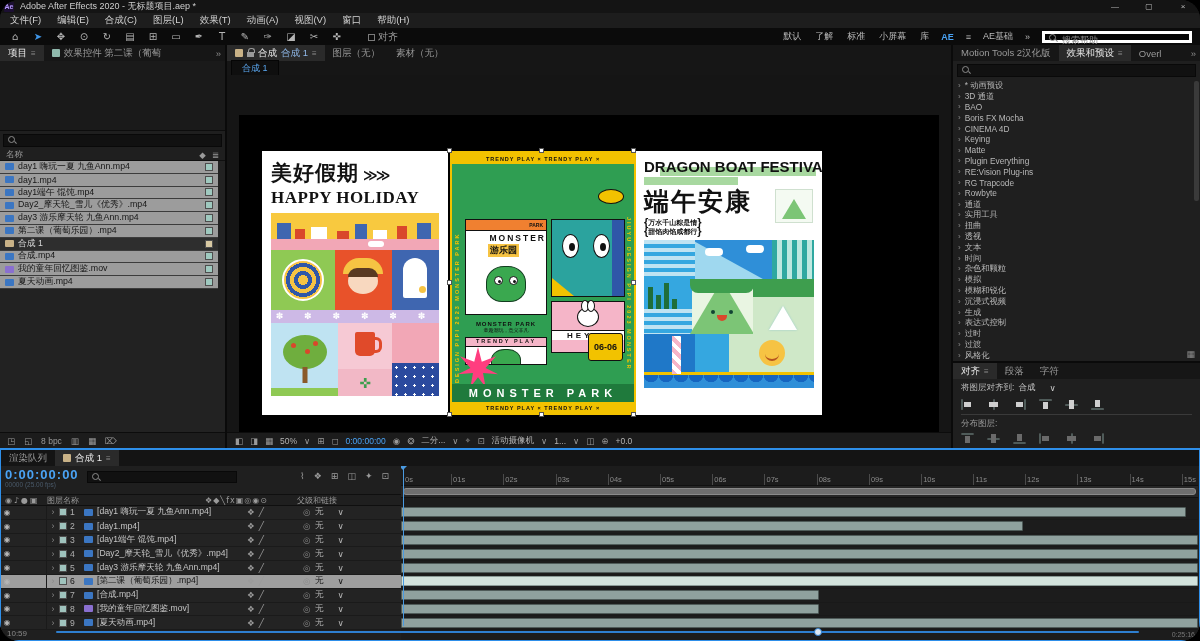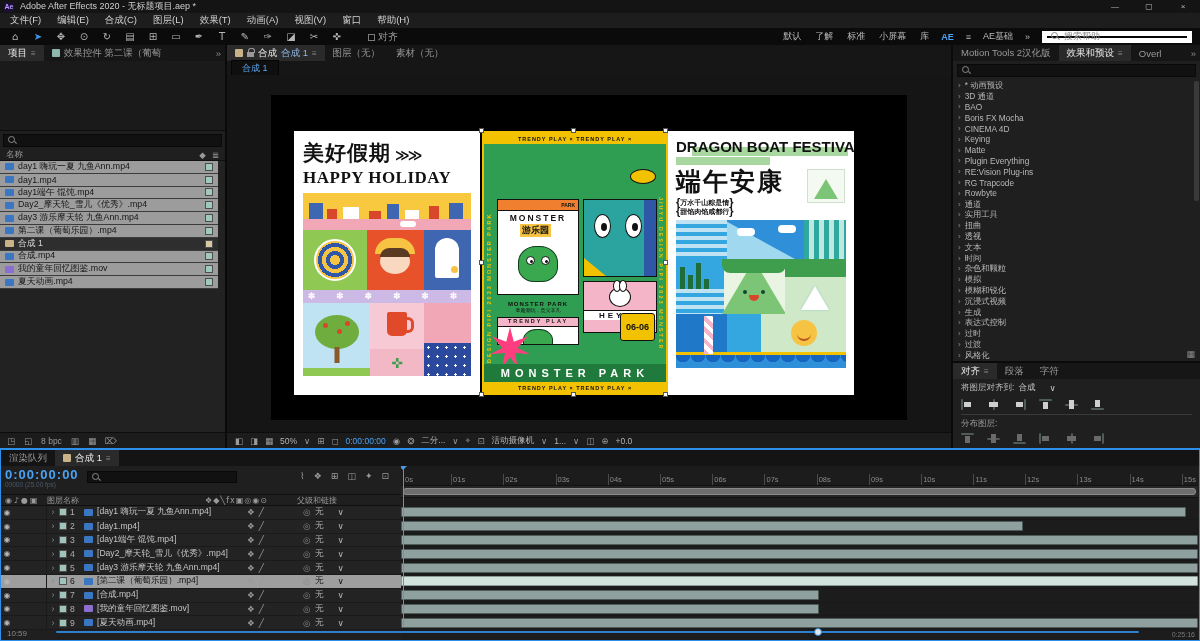--- a/index.html
+++ b/index.html
@@ -1,34 +1,34 @@
 <!DOCTYPE html>
 <html><head>
 <meta charset="utf-8">
 <style>
   *{margin:0;padding:0;box-sizing:border-box}
   html,body{background:#000}
   #app{position:relative;width:1200px;height:641px;background:#1e1e1e;overflow:hidden;
-       font-family:"Liberation Sans","DejaVu Sans",sans-serif;font-size:10px;color:#c8c8c8;}
+       font-family:"Liberation Sans","DejaVu Sans",sans-serif;font-size:10px;color:#c8c8c8;border-radius:19px;}
   .g{font-family:"DejaVu Sans",sans-serif}
 
   
   .titlebar{height:13px;background:#141414;display:flex;align-items:center;gap:6px;padding-left:4px;font-size:9px;color:#cfcfcf}
   .ae-logo{width:10px;height:10px;background:#1c0f33;color:#b79aff;font-size:7px;font-weight:bold;display:flex;align-items:center;justify-content:center;border-radius:1px}
   .winbtns{margin-left:auto;display:flex}
   .winbtns span{width:34px;text-align:center;font-size:8px;color:#bbb}
   .menubar{height:15px;background:#1d1d1d;display:flex;align-items:center;gap:16px;padding-left:10px;font-size:9.5px;color:#d2d2d2}
   .toolbar{height:17px;background:#0b0b0b;display:flex;align-items:center;gap:10px;padding:0 8px;font-size:10px;color:#b5b5b5}
   .tool{width:14px;text-align:center;cursor:default}
   .tool.active{color:#3f96e8}
   .tb-right{margin-left:auto;display:flex;align-items:center;gap:12px;font-size:9px;color:#b8b8b8}
   .tb-right .ws{color:#bdbdbd}
   .tb-right .ae{color:#4aa3f5;font-weight:bold}
   .chk{display:inline-block;width:7px;height:7px;border:1px solid #7a7a7a;margin-right:3px;vertical-align:-1px}
-  .helpbox{width:150px;height:12px;background:#060606;border:5px solid #ffffff;display:flex;align-items:center;gap:4px;padding:0 4px;color:#8a8a8a}
+  .helpbox{width:150px;height:12px;background:#060606;border:3px solid #ffffff;display:flex;gap:4px;padding:0 4px;color:#8a8a8a}
   .mag{display:inline-block;width:9px;height:9px;position:relative;flex:none}
   .mag::before{content:"";position:absolute;left:0;top:0;width:5px;height:5px;border:1px solid #8a8a8a;border-radius:50%}
   .mag::after{content:"";position:absolute;left:6px;top:6px;width:3px;height:1px;background:#8a8a8a;transform:rotate(45deg)}
 
   
   .main{position:absolute;top:45px;left:0;width:1200px;height:403px;display:flex;background:#0a0a0a;gap:2px}
   .panel{background:#1f1f1f;display:flex;flex-direction:column;min-width:0}
   .tabstrip{height:16px;background:#161616;display:flex;align-items:stretch;font-size:9.5px;color:#9a9a9a;flex:none}
   .tab{display:flex;align-items:center;gap:4px;padding:0 8px;white-space:nowrap;overflow:hidden}
   .tab.active{background:#2a2a2a;color:#eaeaea}
@@ -54,21 +54,21 @@
   .p-row .lbl{width:8px;height:8px;background:#9fc9bf;border:1px solid #4e4e4e;margin:0 5px 0 4px;flex:none}
   .p-row.selected{background:#2e2e2e;color:#d6d6d6}
   .p-row.selected .lbl{background:#d8c9a3}
   .p-foot{height:16px;background:#1c1c1c;border-top:1px solid #0c0c0c;display:flex;align-items:center;gap:9px;padding:0 7px;font-size:8.5px;color:#9a9a9a;flex:none}
 
   
   .p-center{flex:1 1 auto}
   .subtabs{height:14px;background:#161616;display:flex;align-items:center;padding-left:4px;flex:none}
   .subtab{background:#0f0f0f;color:#5aa7f0;font-size:9px;padding:1px 10px;border:1px solid #050505}
   .viewer{flex:1;position:relative;background:#151515;overflow:hidden}
-  .comp{position:absolute;left:50%;transform:translateX(-50%);top:20px;width:636px;height:325px;background:#000}
+  .comp{position:absolute;left:50%;transform:translateX(-50%);top:40px;width:700px;height:325px;background:#000}
   .poster{position:absolute;top:36px;width:186px;height:264px;overflow:hidden}
   .v-foot{height:16px;background:#1c1c1c;border-top:1px solid #0c0c0c;display:flex;align-items:center;gap:7px;padding:0 8px;font-size:8.5px;color:#b3b3b3;flex:none;white-space:nowrap}
   .v-foot .time{color:#4aa3f5}
   .v-foot .ic{color:#9a9a9a}
 
   
   .p-right{flex:0 0 247px}
   .fx-search{height:13px;margin:3px 4px 2px 4px;background:#111;border:1px solid #090909;display:flex;align-items:center;padding:0 4px}
   .fx-list{flex:1;overflow:hidden;position:relative;padding-top:1px}
   .fx-row{height:10.8px;display:flex;align-items:center;gap:4px;padding-left:5px;font-size:8.3px;color:#b8b8b8;white-space:nowrap}
@@ -182,21 +182,21 @@
   .p2 .band{height:11px;background:#f2c200;font-size:5.5px;font-weight:bold;letter-spacing:1px;display:flex;align-items:center;justify-content:space-around;color:#111}
   .p2 .title{margin-top:3px;text-align:center;font-size:22px;font-weight:900;color:#fff;letter-spacing:1px;
      text-shadow:-1px -1px 0 #14381f,1px -1px 0 #14381f,-1px 1px 0 #14381f,1px 1px 0 #14381f,2px 2px 0 #14381f}
   .p2 .blob{position:absolute;right:10px;top:36px;width:26px;height:15px;background:#f2c200;border:1px solid #111;border-radius:50%;font-size:6px;text-align:center;line-height:14px}
   .vside{position:absolute;top:64px;bottom:30px;writing-mode:vertical-rl;font-size:5.5px;font-weight:bold;color:#f2c200;letter-spacing:2px}
   .vside.l{left:2px;transform:rotate(180deg)}
   .vside.r{right:2px}
   .p2 .collage{position:absolute;left:13px;top:60px;width:160px;height:152px}
   .cardA{position:absolute;left:0;top:6px;width:82px;height:96px;background:#fff;border:1px solid #111}
   .cardA .hd{height:11px;background:#f08030;border-bottom:1px solid #111;font-size:5px;font-weight:bold;text-align:right;padding:2px 3px 0 0;color:#111}
-  .cardA .mt{font-size:8.5px;font-weight:900;letter-spacing:2px;text-align:center;margin-top:2px}
+  .cardA .mt{font-size:8.5px;font-weight:900;letter-spacing:2px;text-align:right;margin-top:2px}
   .cardA .ms{display:inline-block;margin:1px 0 0 22px;background:#f6c343;font-size:9px;font-weight:900;padding:0 2px}
   .monster{position:absolute;left:50%;transform:translateX(-50%);width:40px;height:36px;background:#3aa84f;border:1px solid #123c1f;border-radius:45% 45% 40% 40%}
   .monster .e{position:absolute;top:9px;width:9px;height:9px;background:#fff;border:1px solid #111;border-radius:50%}
   .monster .e::after{content:"";position:absolute;left:3px;top:3px;width:3px;height:3px;background:#111;border-radius:50%}
   .monster .e.l{left:7px}.monster .e.r{right:7px}
   .cardA .monster{top:46px}
   .cardB{position:absolute;left:86px;top:6px;width:74px;height:78px;background:#2ba39e;border:1px solid #111}
   .cardB .e{position:absolute;top:14px;width:17px;height:24px;background:#fff;border:1px solid #111;border-radius:50%}
   .cardB .e::after{content:"";position:absolute;right:3px;top:8px;width:6px;height:8px;background:#111;border-radius:50%}
   .cardB .e.l{left:10px}.cardB .e.r{right:14px}

